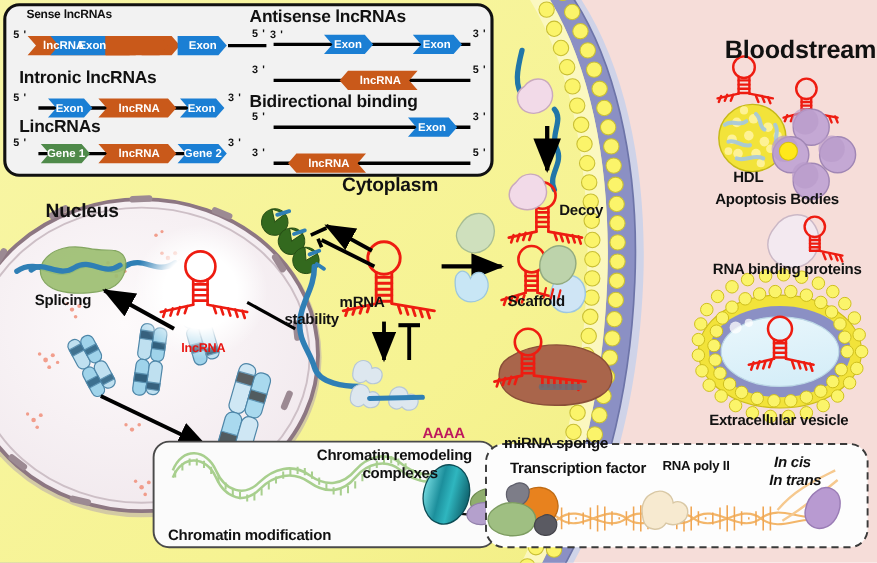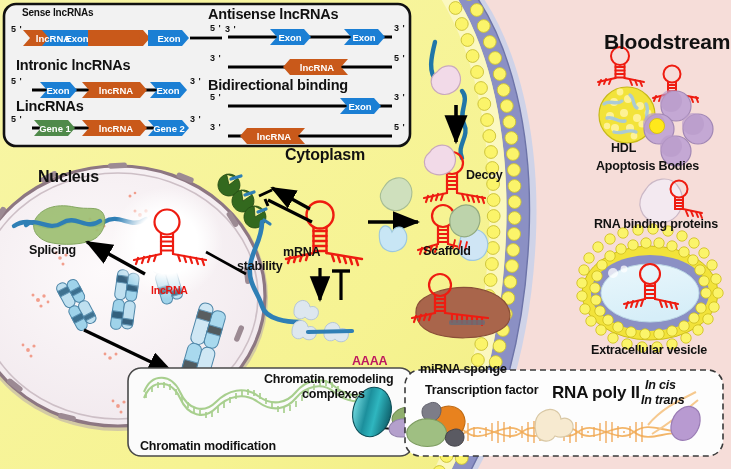--- a/index.html
+++ b/index.html
@@ -707,15 +707,15 @@
 <div class="lbl" style="left:611px; top:142px; font-size:12.5px;">HDL</div>
 <div class="lbl" style="left:596px; top:160px; font-size:12.5px;">Apoptosis Bodies</div>
 <div class="lbl" style="left:594px; top:218px; font-size:12.5px;">RNA binding proteins</div>
 <div class="lbl" style="left:591px; top:344px; font-size:12.5px;">Extracellular vesicle</div>
 
 <div class="lbl" style="left:264px; top:373px; font-size:12.5px;">Chromatin remodeling</div>
 <div class="lbl" style="left:302px; top:388px; font-size:12.5px;">complexes</div>
 <div class="lbl" style="left:140px; top:440px; font-size:12.5px;">Chromatin modification</div>
 
 <div class="lbl" style="left:425px; top:384px; font-size:12.5px;">Transcription factor</div>
-<div class="lbl" style="left:552px; top:384px; font-size:17px;">RNA poly II</div>
+<div class="lbl" style="left:552px; top:384px; font-size:11px;">RNA poly II</div>
 <div class="lbl ital" style="left:645px; top:379px; font-size:12.5px;">In cis</div>
 <div class="lbl ital" style="left:641px; top:394px; font-size:12.5px;">In trans</div>
 
 </body></html>

